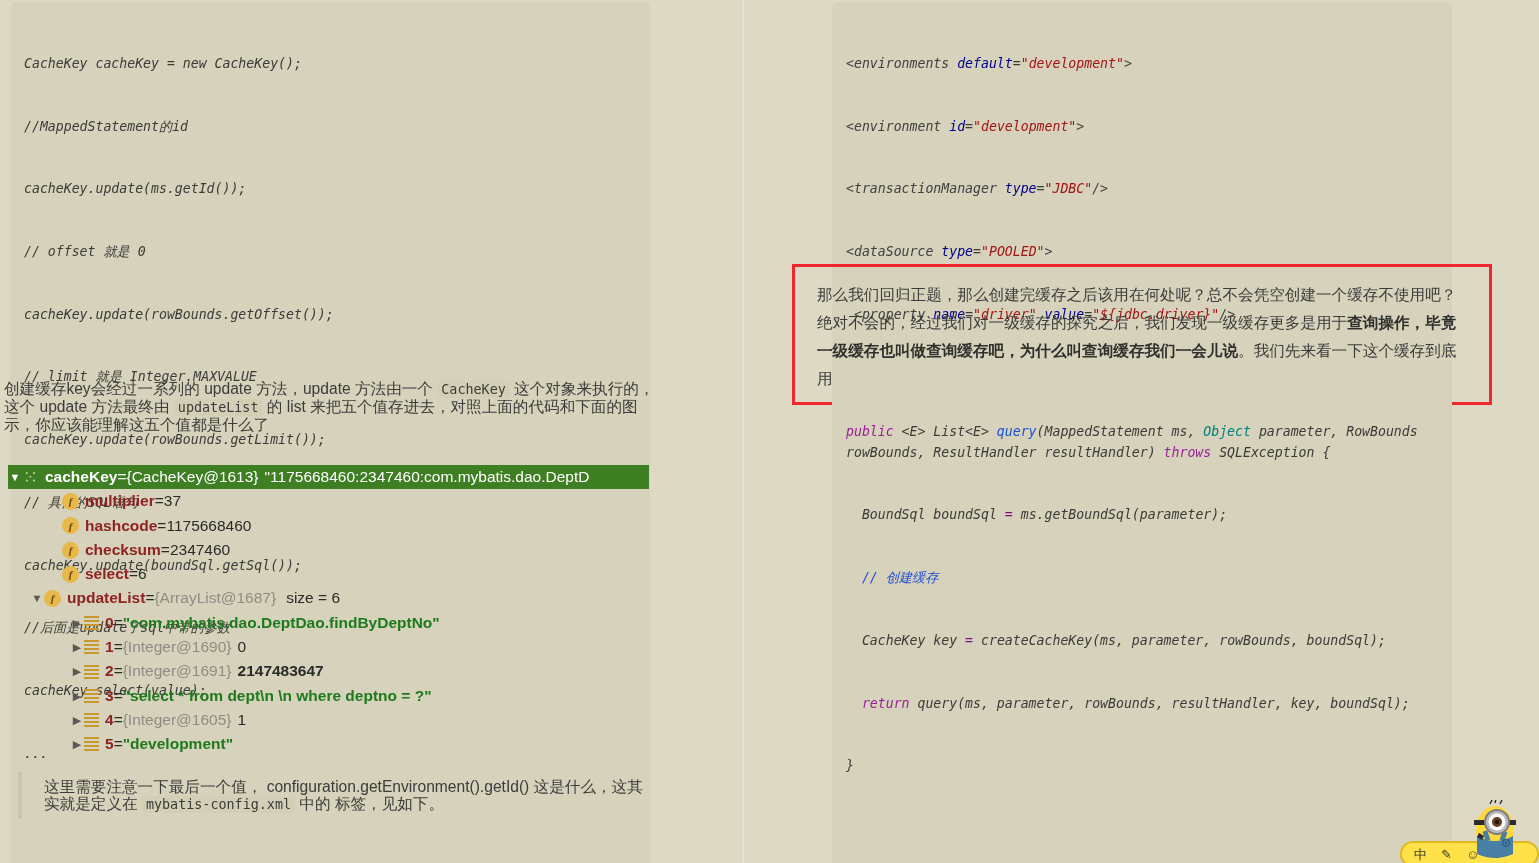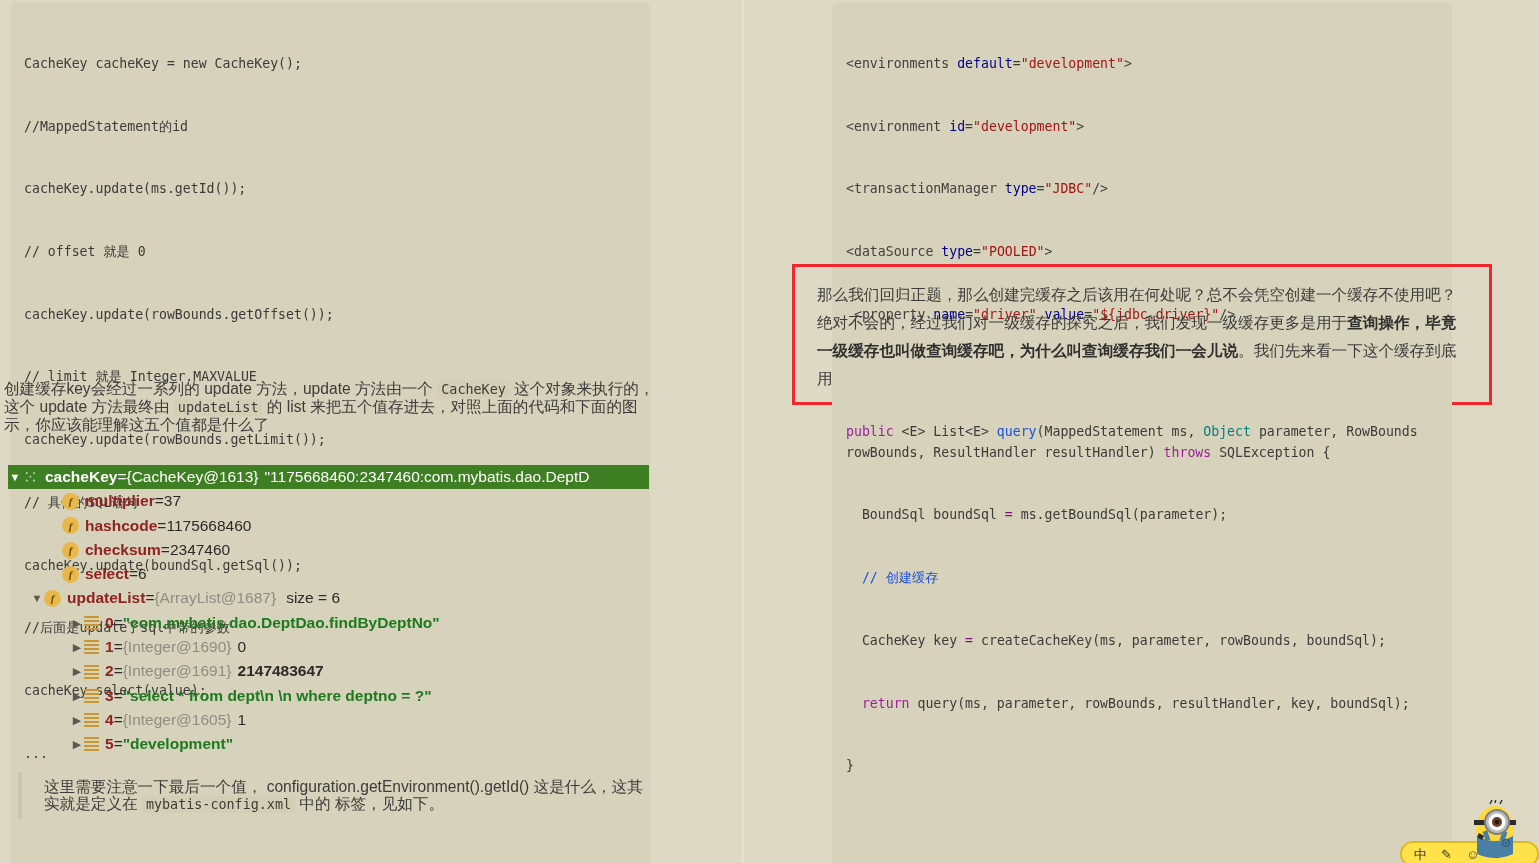--- a/index.html
+++ b/index.html
@@ -36,21 +36,21 @@
     background: #d6d2bb;
     border-radius: 6px;
     padding: 10px 14px 12px 14px;
     font-family: "DejaVu Sans Mono", "Liberation Mono", monospace;
     font-size: 13.2px;
     line-height: 20.9px;
     color: #3b3b38;
     white-space: pre-wrap;
     word-break: break-word;
   }
-  .codeblock .ln { display: block; min-height: 20.9px; }
+  .codeblock .ln { display: block; min-height: 20.9px; font-style: italic; }
 
   
   .t-tag     { color: #404040; }
   .t-attr    { color: #00008b; }
   .t-str     { color: #a31515; }
   .t-kw      { color: #9b1f9b; }
   .t-kw2     { color: #7f0f7f; }
   .t-type    { color: #008080; }
   .t-fn      { color: #1c4fd8; }
   .t-cmt-c   { color: #1d4ed8; }

